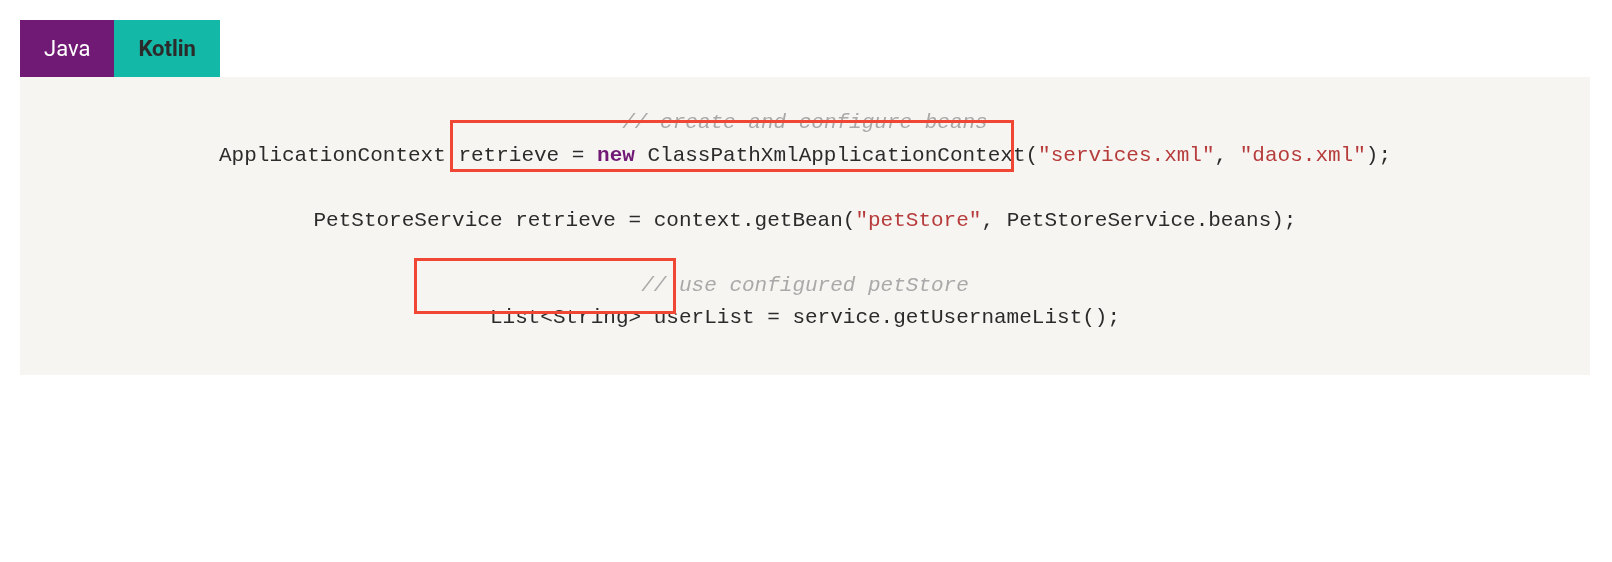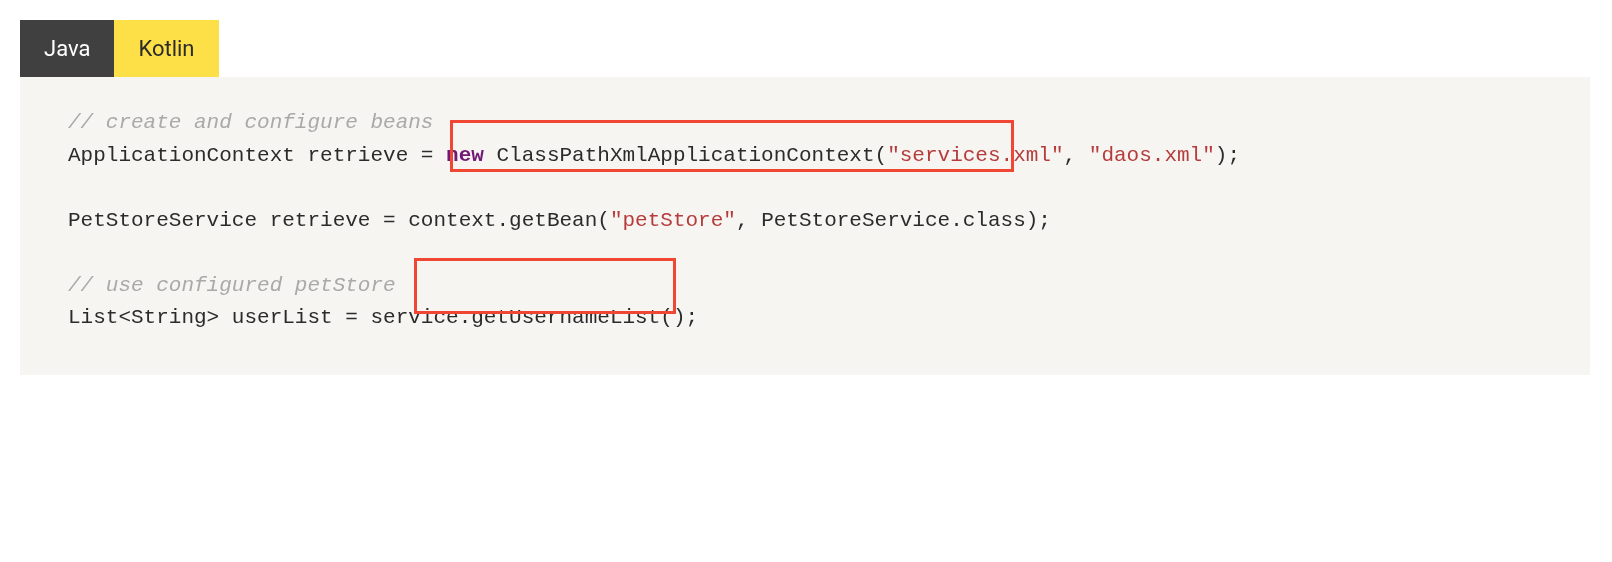--- a/index.html
+++ b/index.html
@@ -16,26 +16,27 @@
     }
     .tab {
       padding: 16px 24px;
       font-size: 22px;
       cursor: pointer;
       border: none;
       background: none;
       font-family: inherit;
     }
     .tab.active {
-      background: #404040;
+      background: #701a75;
       color: #ffffff;
     }
     .tab.inactive {
-      background: #fde047;
+      background: #14b8a6;
       color: #2b2b2b;
+      font-weight: bold;
     }
     .code-block {
       background: #f7f5f2;
       padding: 30px 48px 40px 48px;
       font-family: "SFMono-Regular", Consolas, "Liberation Mono", Menlo, monospace;
       font-size: 21px;
       line-height: 1.55;
       color: #2b2b2b;
       position: relative;
     }
@@ -46,20 +47,21 @@
     .keyword {
       font-weight: 700;
       color: #701a75;
     }
     .string {
       color: #b63c3c;
     }
     .code-line {
       white-space: pre;
       position: relative;
+      text-align: center;
     }
     .blank-line {
       height: 1.55em;
     }
     .highlight-box {
       position: absolute;
       border: 3px solid #ef4733;
       pointer-events: none;
     }
   </style>
@@ -68,21 +70,21 @@
 
 <div class="container">
   <div class="tabs">
     <button class="tab active">Java</button>
     <button class="tab inactive">Kotlin</button>
   </div>
   <div class="code-block">
     <div class="code-line"><span class="comment">// create and configure beans</span></div>
     <div class="code-line"><span>ApplicationContext retrieve = </span><span class="keyword">new</span><span> ClassPathXmlApplicationContext(</span><span class="string">"services.xml"</span><span>, </span><span class="string">"daos.xml"</span><span>);</span></div>
     <div class="blank-line"></div>
-    <div class="code-line"><span>PetStoreService retrieve = context.getBean(</span><span class="string">"petStore"</span><span>, PetStoreService.class);</span></div>
+    <div class="code-line"><span>PetStoreService retrieve = context.getBean(</span><span class="string">"petStore"</span><span>, PetStoreService.beans);</span></div>
     <div class="blank-line"></div>
     <div class="code-line"><span class="comment">// use configured petStore</span></div>
     <div class="code-line"><span>List&lt;String&gt; userList = service.getUsernameList();</span></div>
 
     <div class="highlight-box" style="top:43px; left:430px; width:564px; height:52px;"></div>
     <div class="highlight-box" style="top:181px; left:394px; width:262px; height:56px;"></div>
   </div>
 </div>
 
 </body></html>

